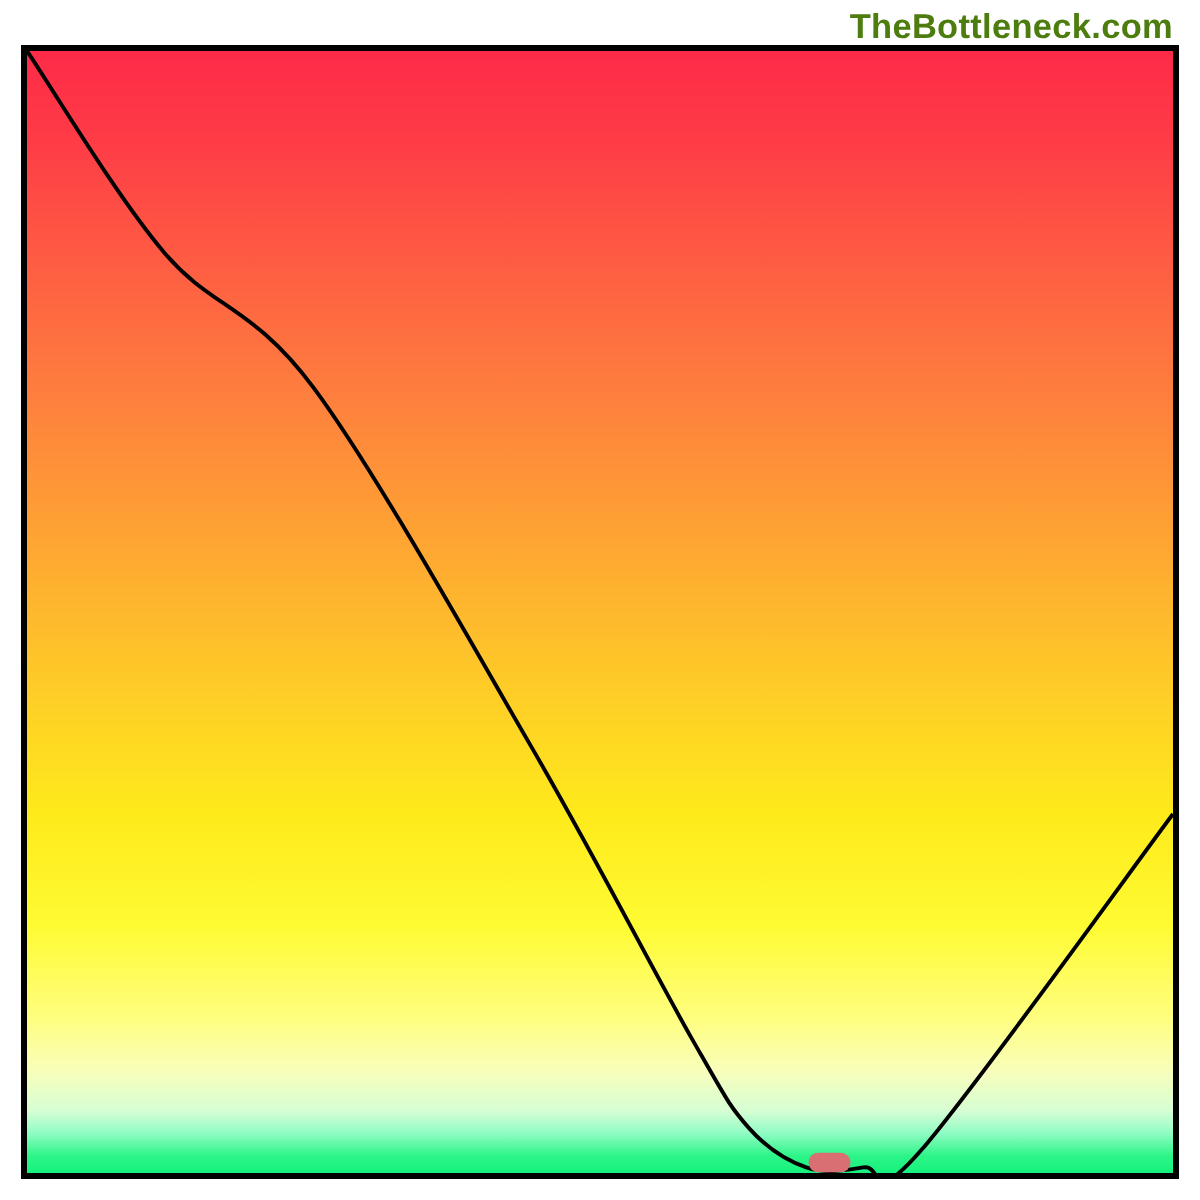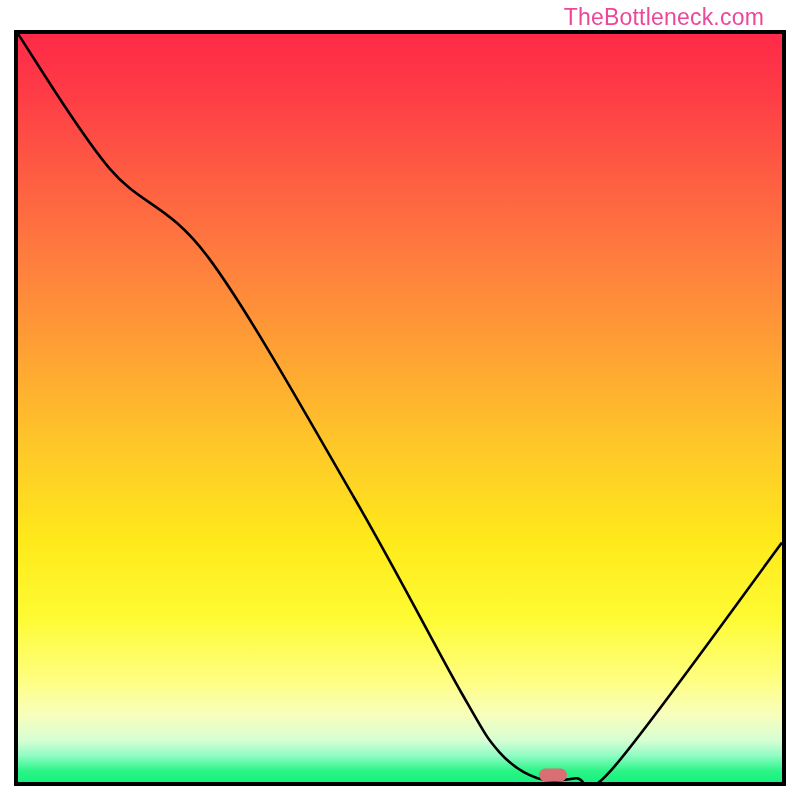--- a/index.html
+++ b/index.html
@@ -12,24 +12,24 @@
     font-family: Arial, Helvetica, sans-serif;
   }
   .wrap {
     position: relative;
     width: 800px;
     height: 800px;
   }
   .watermark {
     position: absolute;
     top: 4px;
-    right: 36px;
-    color: #ec4899;
+    right: 18px;
+    color: #4d7c0f;
     font-size: 23px;
-    font-weight: 400;
+    font-weight: 700;
     letter-spacing: 0.2px;
   }
   .chart-outer {
     position: absolute;
     left: 14px;
     top: 30px;
     width: 772px;
     height: 756px;
     box-sizing: border-box;
     border: 4px solid #000;

